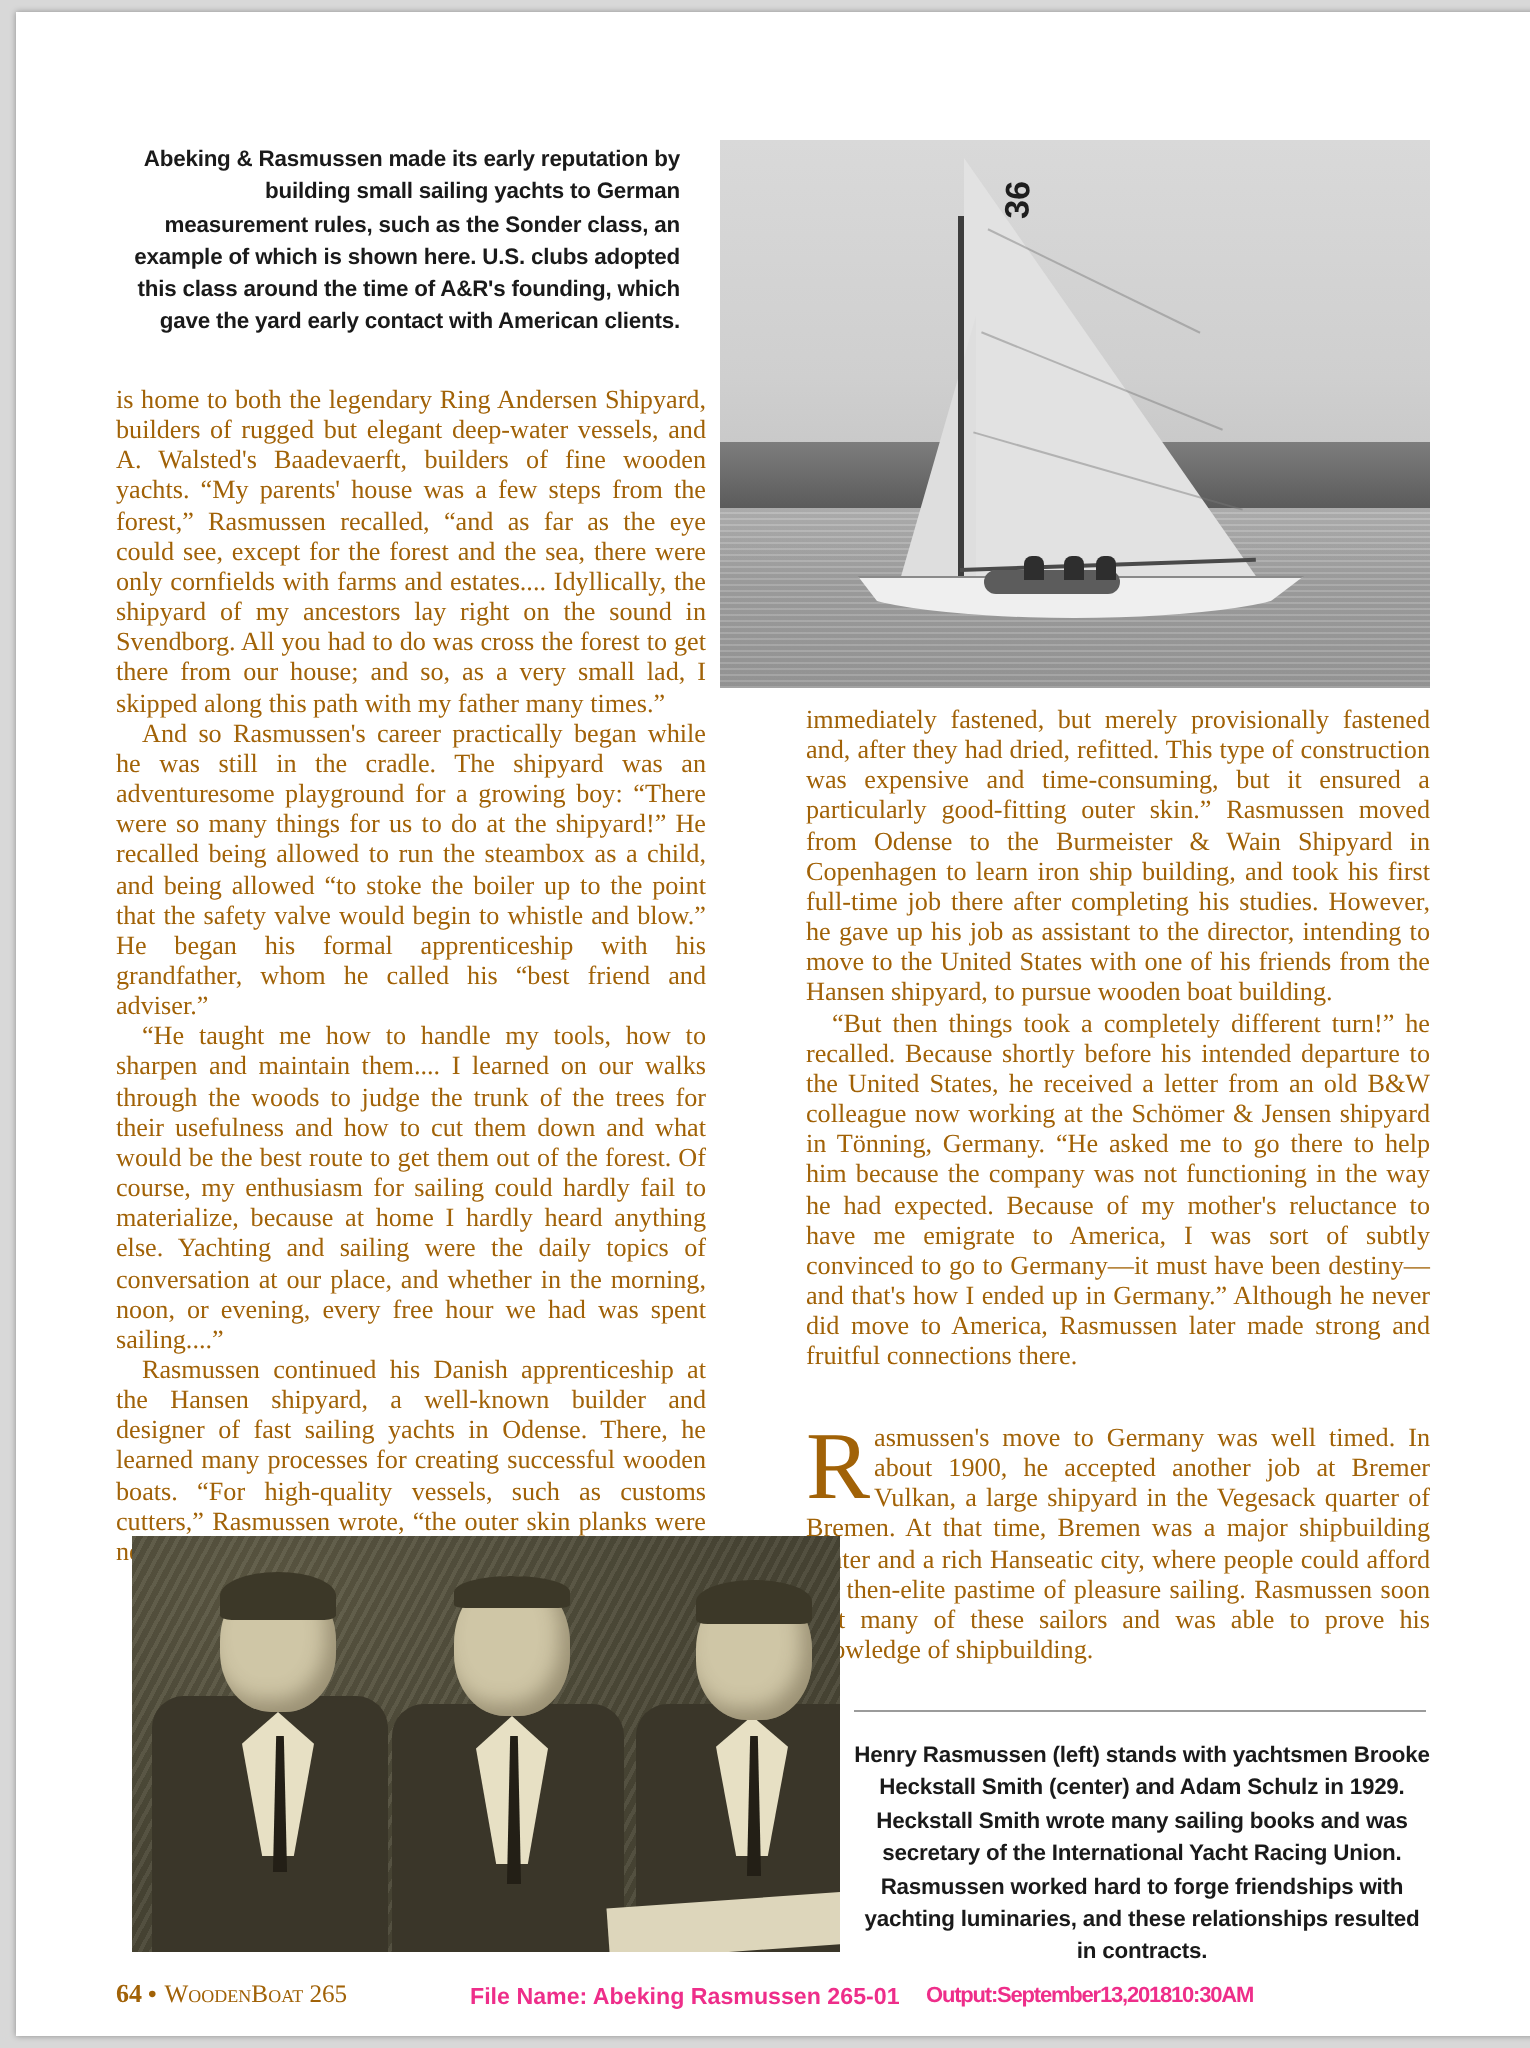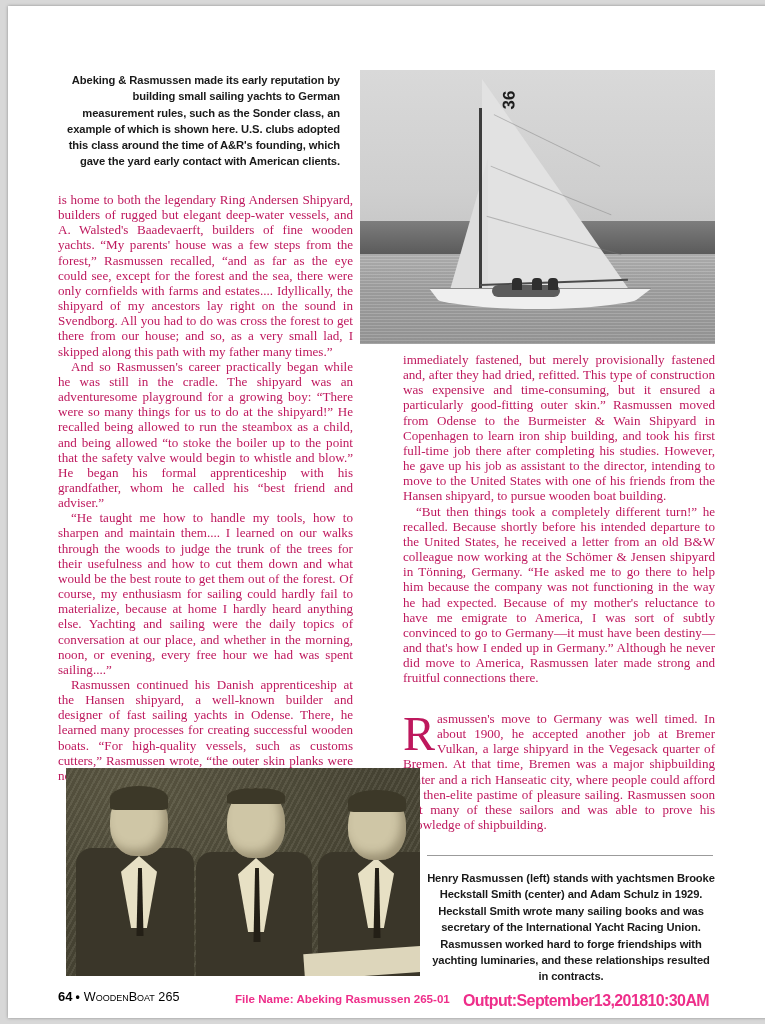--- a/index.html
+++ b/index.html
@@ -145,21 +145,21 @@
     background: rgba(120,120,120,0.45);
     height: 1px;
   }
 
   
   .col {
     position: absolute;
     font-family: "Liberation Serif", serif;
     font-size: 13.1px;
     line-height: 15.15px;
-    color: #be185d;
+    color: #a16207;
     text-align: justify;
     text-justify: inter-word;
     hyphens: none;
   }
   .col p { margin: 0; }
   .col p.indent { text-indent: 13px; }
 
   .col-left {
     left: 50px;
     top: 186px;
@@ -266,23 +266,23 @@
     color: #1a1a1a;
     text-align: center;
     letter-spacing: -0.1px;
   }
 
   
   .footer-left {
     position: absolute;
     left: 50px;
     top: 983px;
-    font-family: Liberation Sans, sans-serif;
+    font-family: Liberation Serif, serif;
     font-size: 12.2px;
-    color: #000000;
+    color: #a16207;
     white-space: nowrap;
   }
   .footer-left .pg {
     font-weight: bold;
     font-size: 13px;
   }
   .footer-left .dot {
     font-weight: bold;
     padding: 0 4px 0 3px;
   }
@@ -299,21 +299,21 @@
     font-size: 11.6px;
     color: #ee2e8a;
     white-space: nowrap;
   }
   .footer-output {
     position: absolute;
     left: 455px;
     top: 986px;
     font-family: "Liberation Sans", sans-serif;
     font-weight: bold;
-    font-size: 16px;
+    font-size: 11px;
     color: #ee2e8a;
     white-space: nowrap;
     letter-spacing: -0.6px;
   }
 </style>
 </head>
 <body>
 
 <div class="page">
 

